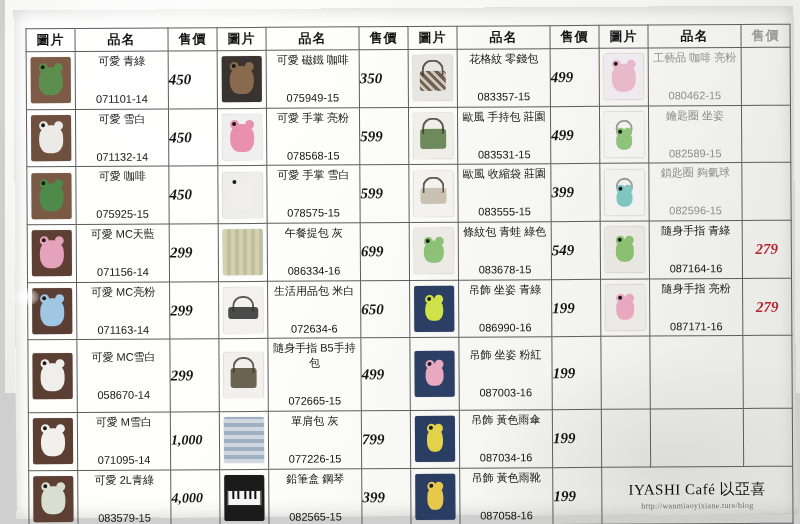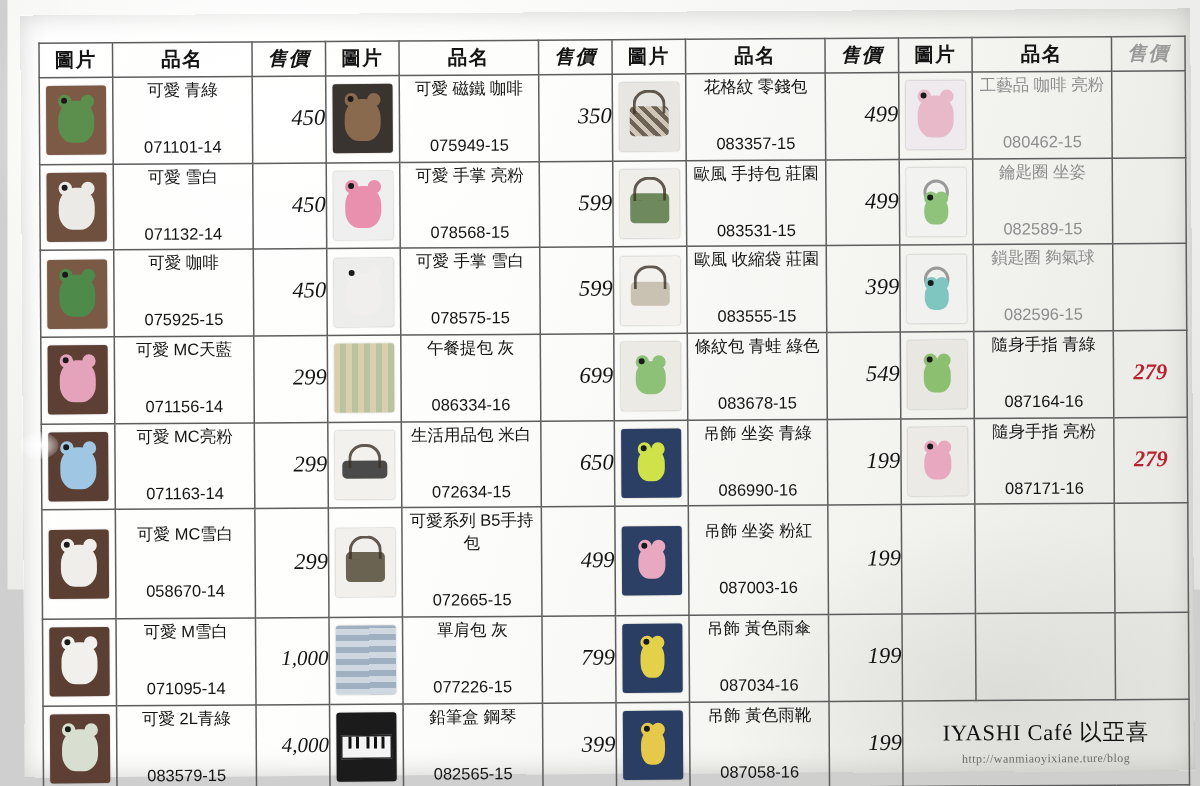--- a/index.html
+++ b/index.html
@@ -45,30 +45,30 @@
   }
   thead th{
     height:22px;
     font-weight:bold;
     font-size:13px;
     text-align:center;
     letter-spacing:1px;
   }
   .c-img{width:48px;}
   .c-name{width:92px;}
-  .c-price{width:48px;font-style:italic;}
+  .c-price{width:48px;}
   tbody tr{height:56px;}
   .cell-img{text-align:center;}
   .cell-name{text-align:center;line-height:1.35;padding:2px 1px;}
   .cell-name .nm{display:block;}
   .cell-name .cd{display:block;margin-top:23px;}
   .cell-price{
-    text-align:right;
+    text-align:left;
     font-style:italic;
-    font-weight:normal;
+    font-weight:bold;
     font-size:15px;
     font-family:"Liberation Serif", serif;
   }
   .cell-price.small{font-size:14px;}
 
   
   .thumb{
     width:40px;height:46px;margin:0 auto;
     border-radius:2px;
     position:relative;
@@ -399,21 +399,21 @@
         </td>
         <td class="cell-price">299</td>
 
         <td class="cell-img">
           <div class="thumb" style="background:#f2f1ee">
               <div class="bag" style="background:#4a4a4a;height:12px;width:30px"></div>
             </div>
         </td>
         <td class="cell-name">
           <span class="nm">生活用品包 米白</span>
-          <span class="cd">072634-15</span>
+          <span class="cd">072634-6</span>
         </td>
         <td class="cell-price">650</td>
 
         <td class="cell-img">
           <div class="thumb" style="background:#2b3e63">
               <div class="figure" style="background:#cfe24a;width:18px;height:22px">
                 <span class="eye l"></span>
                 <span class="eye r"></span>
               </div>
             </div>
@@ -453,21 +453,21 @@
           <span class="cd">058670-14</span>
         </td>
         <td class="cell-price">299</td>
 
         <td class="cell-img">
           <div class="thumb" style="background:#f1f0ec">
               <div class="bag" style="background:#6b6352"></div>
             </div>
         </td>
         <td class="cell-name">
-          <span class="nm">可愛系列 B5手持包</span>
+          <span class="nm">隨身手指 B5手持包</span>
           <span class="cd">072665-15</span>
         </td>
         <td class="cell-price">499</td>
 
         <td class="cell-img">
           <div class="thumb" style="background:#2c3f64">
               <div class="figure" style="background:#e8a9c0;width:18px;height:22px">
                 <span class="eye l"></span>
                 <span class="eye r"></span>
               </div>

